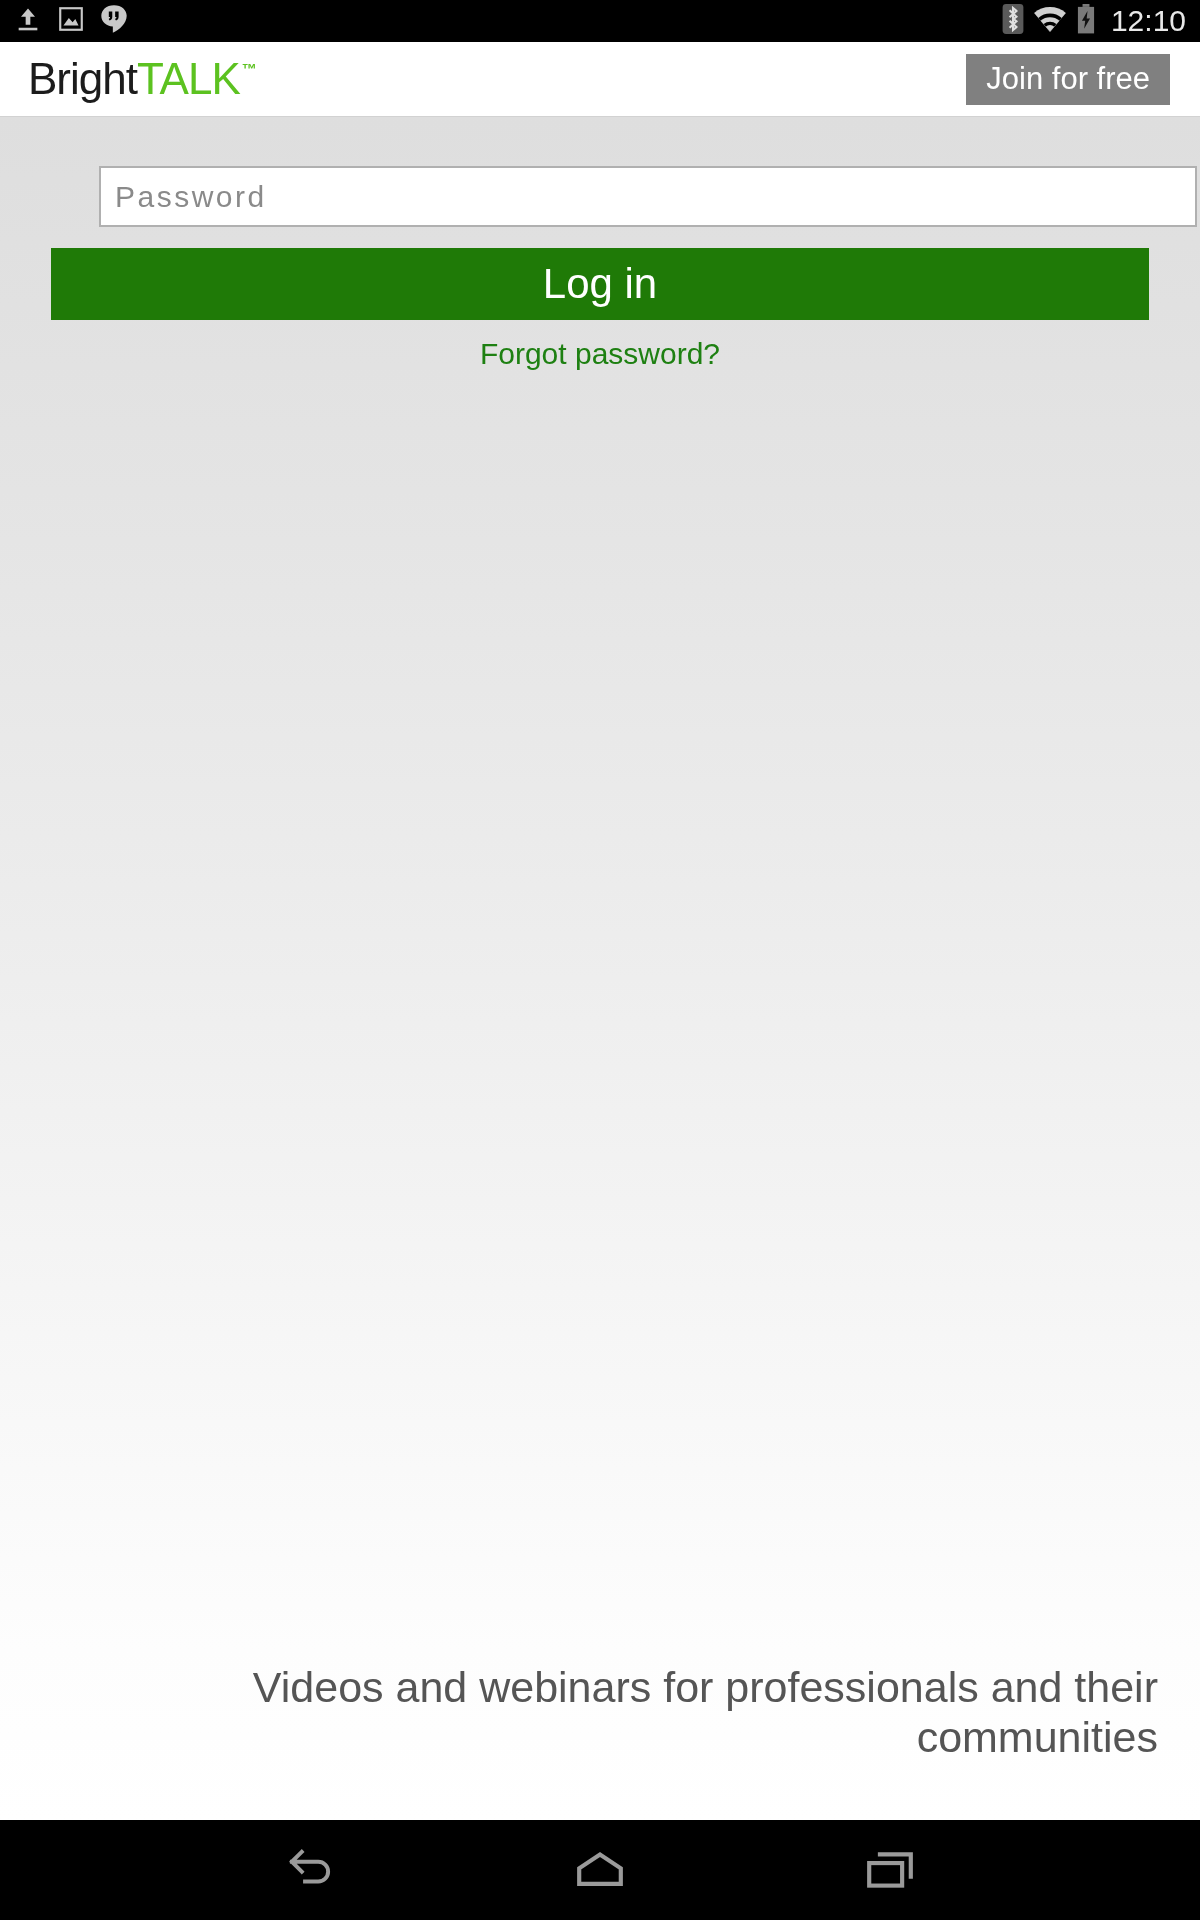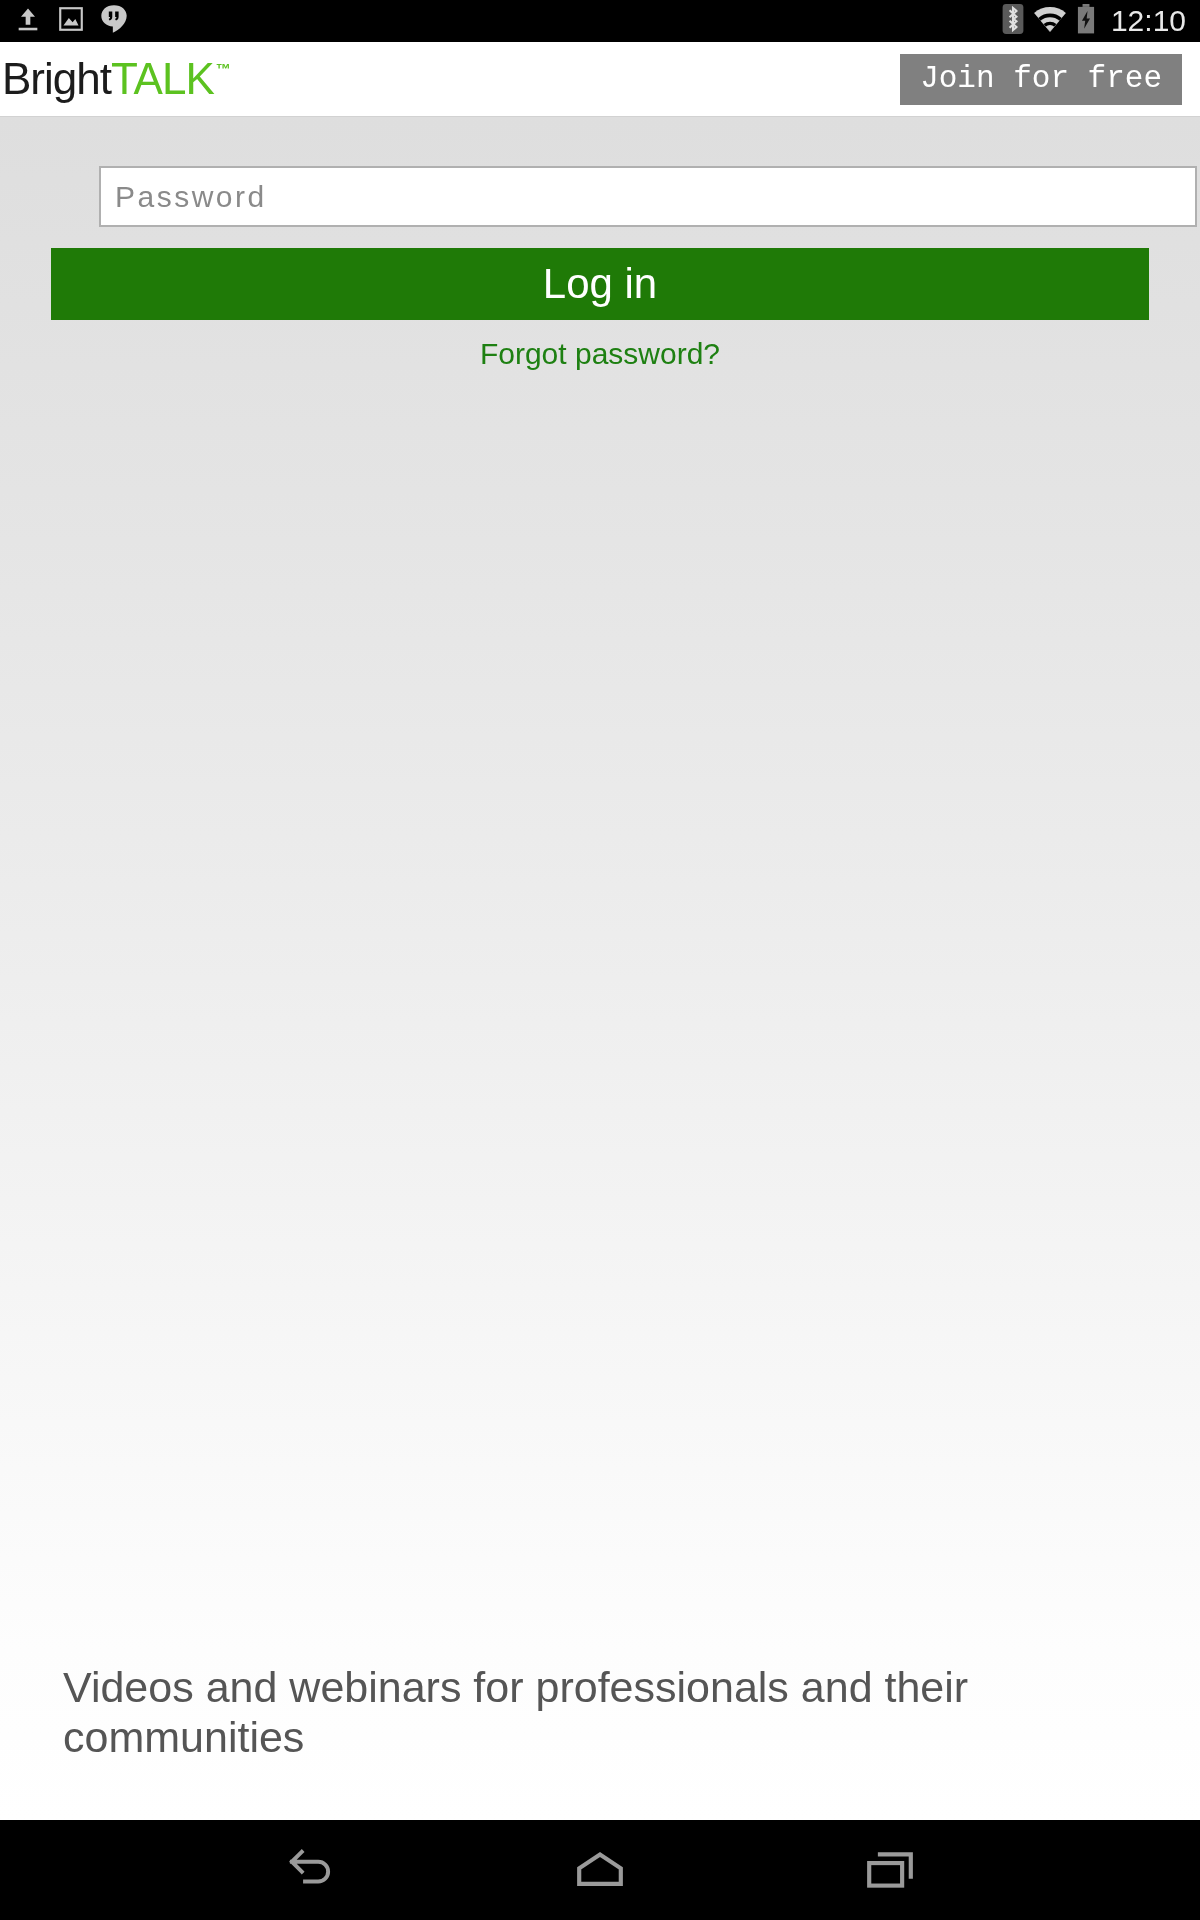--- a/index.html
+++ b/index.html
@@ -30,42 +30,42 @@
     letter-spacing:0px; margin-left:6px;
     font-family:"Liberation Sans", sans-serif;
   }
 
   
   .app-header {
     flex:0 0 75px; height:75px;
     background:#ffffff;
     border-bottom:1px solid #d2d2d2;
     display:flex; align-items:center; justify-content:space-between;
-    padding-left:2px;
+    padding-left:28px;
     position:relative;
   }
   .logo {
     display:flex; align-items:flex-start;
     font-size:44px; line-height:1;
     letter-spacing:-1px;
     font-family:"Liberation Sans", sans-serif;
   }
   .logo-bright { color:#1c1c1c; font-weight:400; }
   .logo-talk { color:#5cc220; font-weight:400; }
   .logo-tm {
     color:#5cc220; font-size:15px; line-height:1;
     margin-top:4px; margin-left:2px; font-weight:700;
   }
   .join-btn {
     background:#808080; color:#ffffff;
     font-size:31px; font-weight:400;
     padding:9px 20px 11px 20px;
-    margin-right:18px;
+    margin-right:30px;
     border:none; cursor:pointer;
-    font-family:Liberation Mono, monospace;
+    font-family:Liberation Sans, sans-serif;
     line-height:1;
   }
 
   
   .body-area {
     flex:1 1 auto;
     background:linear-gradient(to bottom, #dedede 0%, #e4e4e4 22%, #ededed 48%, #f7f7f7 74%, #fdfdfd 90%, #ffffff 100%);
     display:flex; flex-direction:column;
     position:relative;
     padding-top:49px;
@@ -109,27 +109,27 @@
     text-decoration:none;
     margin-top:17px;
     font-family:"Liberation Sans", sans-serif;
   }
 
   
   .tagline {
     position:absolute;
     left:0; right:0;
     bottom:58px;
-    text-align:left;
+    text-align:right;
     color:#555555;
     font-size:43px;
     line-height:1.15;
     font-family:"Liberation Sans Narrow","Liberation Sans", sans-serif;
     font-stretch:condensed;
-    padding:0 63px;
+    padding:0 42px;
     font-weight:400;
   }
 
   
   .nav-bar {
     flex:0 0 100px; height:100px;
     background:#000000;
     display:flex; align-items:center; justify-content:center;
     gap:210px;
   }

